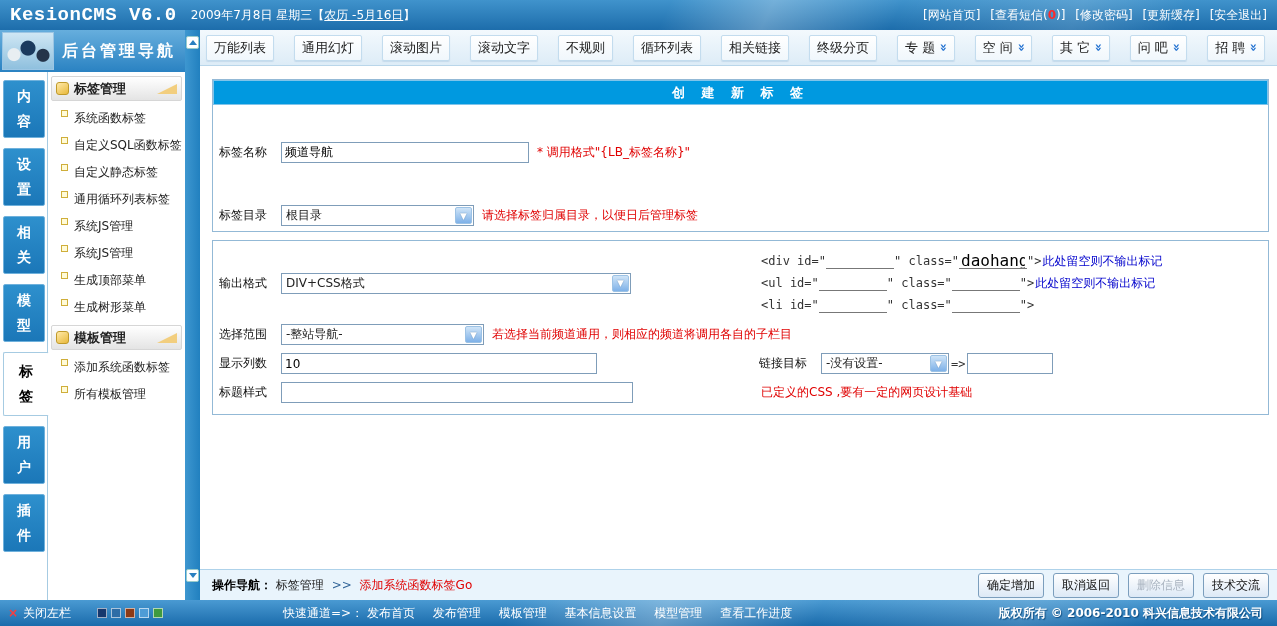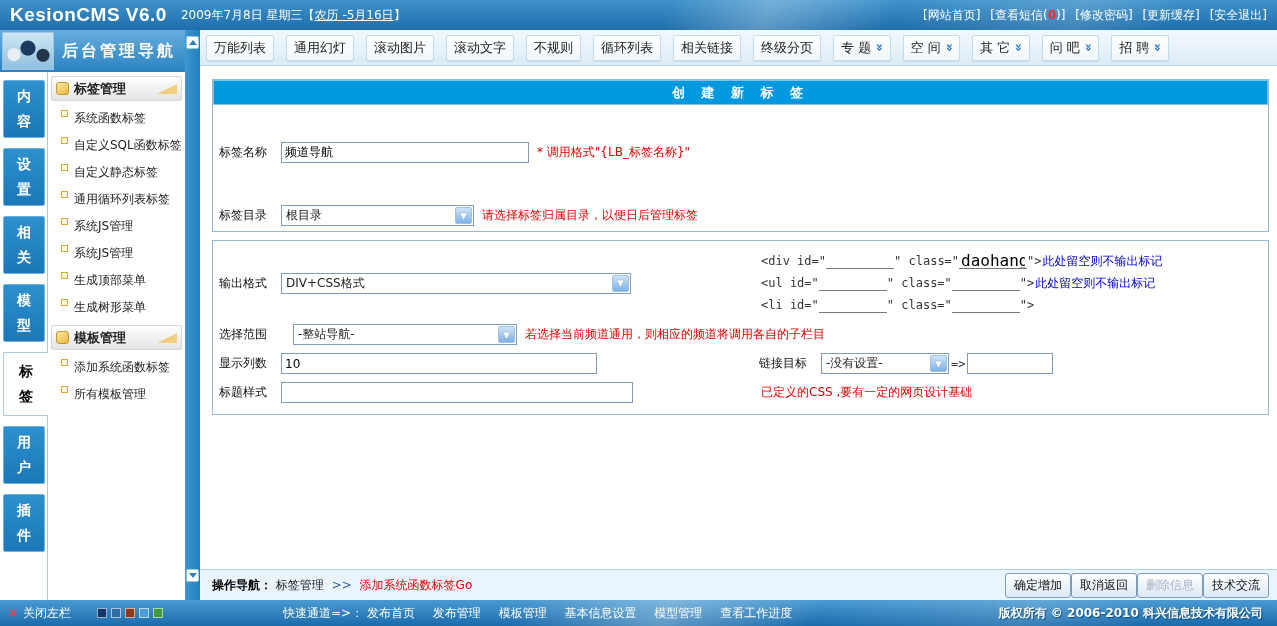--- a/index.html
+++ b/index.html
@@ -4,21 +4,21 @@
 <style>
   * { margin:0; padding:0; box-sizing:border-box; }
   html,body { width:1277px; height:626px; }
   body { font-family:"DejaVu Sans","Liberation Sans",sans-serif; font-size:12px; color:#222; background:#fff; overflow:hidden; }
   .page { width:1277px; height:626px; position:relative; display:flex; flex-direction:column; overflow:hidden; }
 
   
   .topbar { height:30px; flex:0 0 30px; display:flex; align-items:center; color:#fff;
     background: linear-gradient(115deg, rgba(255,255,255,0) 52%, rgba(255,255,255,.28) 60%, rgba(255,255,255,0) 70%, rgba(255,255,255,.15) 84%, rgba(255,255,255,0) 92%),
                 linear-gradient(180deg,#4093cc,#1d6dab); }
-  .logo { font-family:Liberation Sans, sans-serif; font-weight:bold; font-size:19px; padding:0 14px 0 10px; letter-spacing:.5px; white-space:nowrap; }
+  .logo { font-family:Liberation Mono, monospace; font-weight:bold; font-size:19px; padding:0 14px 0 10px; letter-spacing:.5px; white-space:nowrap; }
   .topdate { font-size:12px; white-space:nowrap; }
   .topdate .lunar { text-decoration:underline; }
   .toplinks { margin-left:auto; padding-right:10px; white-space:nowrap; font-size:12px; }
   .toplinks a { color:#fff; text-decoration:none; margin-left:6px; cursor:pointer; }
   .msg-count { color:#ff2a2a; font-weight:bold; }
 
   
   .mid { flex:1 1 auto; display:flex; min-height:0; }
 
   
@@ -53,21 +53,21 @@
   .splitter { width:15px; flex:0 0 15px; background:linear-gradient(90deg,#3e97d0,#2180bf); position:relative; }
   .split-btn { position:absolute; left:1px; width:13px; height:13px; background:#fff; border:1px solid #9cc; border-radius:2px;
     display:flex; align-items:center; justify-content:center; cursor:pointer; }
   .split-btn.up { top:6px; }
   .split-btn.down { bottom:18px; }
   .tri-up { width:0; height:0; border-left:4px solid transparent; border-right:4px solid transparent; border-bottom:5px solid #2a7fc0; }
   .tri-down { width:0; height:0; border-left:4px solid transparent; border-right:4px solid transparent; border-top:5px solid #2a7fc0; }
 
   
   .main { flex:1 1 auto; display:flex; flex-direction:column; background:#fff; min-width:0; }
-  .menubar { height:36px; flex:0 0 36px; display:flex; align-items:center; gap:12px; padding:0 4px 0 6px;
+  .menubar { height:36px; flex:0 0 36px; display:flex; align-items:center; gap:20px; padding:0 4px 0 6px;
     background:linear-gradient(180deg,#f3f9fd,#ddecf7); border-bottom:1px solid #b9d6ea; }
   .mtab { background:linear-gradient(180deg,#ffffff,#f0f7fc); border:1px solid #c3dcee; border-radius:2px;
     padding:3px 7px; font-size:13px; color:#222; white-space:nowrap; cursor:pointer; box-shadow:0 1px 1px rgba(120,160,200,.25); }
   .mtab .chev { display:inline-block; transform:rotate(-90deg); color:#1f6fd0; font-weight:bold; font-size:13px; margin-left:3px; }
 
   .content { flex:1 1 auto; padding:13px 8px 0 12px; min-height:0; }
 
   .panel { border:1px solid #93b9d6; background:#fff; }
   .panel-header { height:25px; background:#0099e0; color:#fff; font-weight:bold; font-size:13px;
     display:flex; align-items:center; justify-content:center; letter-spacing:6px; border:1px solid #7fc4ea; }
@@ -93,21 +93,21 @@
   .code-note { color:#0000cc; font-size:12px; margin-left:1px; }
   .full-row { grid-column:1 / -1; }
 
   
   .opbar { flex:0 0 31px; height:31px; background:#e9f4fc; border-top:1px solid #aed2ea;
     display:flex; align-items:center; padding:0 8px 0 12px; }
   .op-left { white-space:nowrap; }
   .op-label { font-weight:bold; color:#000; }
   .op-sep { color:#336699; margin:0 4px; }
   .op-action { color:#e00000; }
-  .op-buttons { margin-left:auto; display:flex; }
+  .op-buttons { margin-left:auto; display:flex; gap:9px; }
   .btn { min-width:62px; padding:3px 8px; font-size:12px; font-family:inherit; color:#111; cursor:pointer;
     background:linear-gradient(180deg,#ffffff,#dde9f6); border:1px solid #7b9ebd; border-radius:3px; white-space:nowrap; }
   .btn:disabled, .btn.disabled { color:#aab4c0; cursor:default; }
 
   
   .footer { height:26px; flex:0 0 26px; display:flex; align-items:center; color:#fff;
     background: linear-gradient(115deg, rgba(255,255,255,0) 40%, rgba(255,255,255,.3) 52%, rgba(255,255,255,0) 64%, rgba(255,255,255,.15) 80%, rgba(255,255,255,0) 90%),
                 linear-gradient(180deg,#4a9ad2,#1a6bab); font-size:12px; }
   .close-left { display:flex; align-items:center; gap:5px; padding-left:8px; cursor:pointer; white-space:nowrap; }
   .close-x { color:#ff3b3b; font-weight:bold; }
@@ -298,21 +298,21 @@
                 <input class="code-input" value="" style="">
                 <span class="code">" class="</span>
                 <input class="code-input" value="" style="">
                 <span class="code">"&gt;</span>
               </div>
             </div>
           </div>
 
           <div class="cell full-row">
             <span class="flabel">选择范围</span>
-            <div class="select" style="width:224px;margin-left:12px;">
+            <div class="select" style="width:203px;">
               <span class="val">-整站导航-</span>
               <span class="arrow">▼</span>
             </div>
             <span class="hint-red">若选择当前频道通用，则相应的频道将调用各自的子栏目</span>
           </div>
 
           <div class="cell">
             <span class="flabel">显示列数</span>
             <input class="txt" style="width: 316px;" value="10">
           </div>

